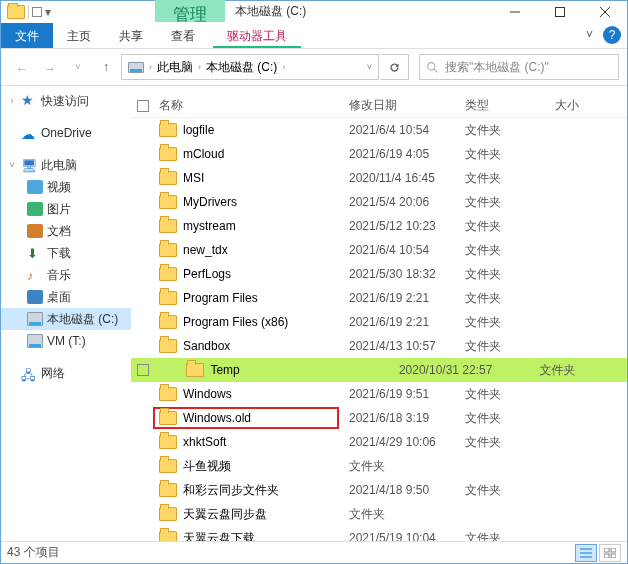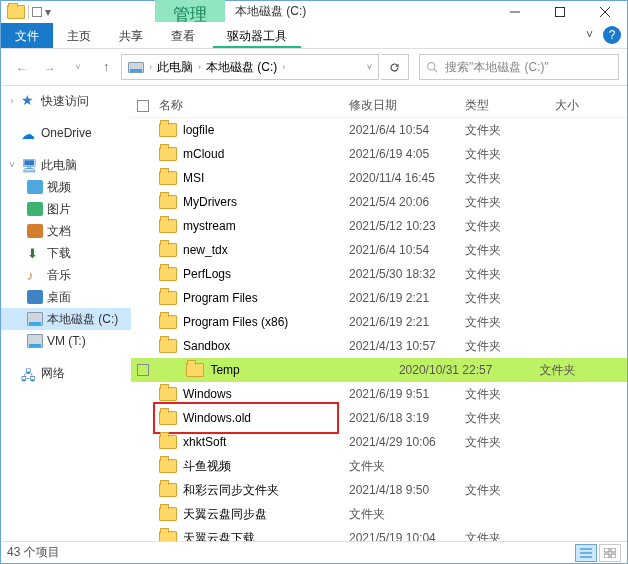--- a/index.html
+++ b/index.html
@@ -11,21 +11,21 @@
   .qat .divider{ width:1px; height:14px; background:#ccc;}
   .qat .check { width:10px; height:10px; border:1px solid #888;}
   .win-controls { margin-left:auto; display:flex;}
   .win-controls div { width:45px; height:22px; display:flex; align-items:center; justify-content:center; color:#333;}
   .context-tab-strip { position:absolute; top:0; left:155px; display:flex;}
   .context-tab-strip .ctx-label { background:#8fe6c0; color:#168359; height:22px; padding:3px 18px; font-size:17px;}
   .context-tab-strip .title-label { padding:3px 10px; color:#333; }
   .ribbon { height:26px; display:flex; align-items:stretch; border-bottom:1px solid #e0e0e0; }
   .ribbon .file-tab { background:#1979ca; color:#fff; padding:5px 14px;}
   .ribbon .tab { padding:5px 14px; color:#333;}
-  .ribbon .ctx-tab { padding:5px 14px; color:#000000; border-bottom:2px solid #1dbf7f; margin-left:4px;}
+  .ribbon .ctx-tab { padding:5px 14px; color:#be185d; border-bottom:2px solid #1dbf7f; margin-left:4px;}
   .ribbon .spacer { flex:1;}
   .ribbon .expand { padding:5px 10px; color:#555;}
   .ribbon .help { width:18px; height:18px; margin:3px 6px 0 0; border-radius:50%; background:#1979ca; color:#fff; text-align:center; line-height:18px;}
   .addressbar { height:36px; display:flex; align-items:center; padding:4px 8px; gap:2px;}
   .nav-btn { width:26px; height:26px; display:flex; align-items:center; justify-content:center; color:#999; border-radius:2px;}
   .nav-btn.enabled { color:#555;}
   .address-box { flex:1; border:1px solid #ccc; height:26px; display:flex; align-items:center; padding:0 6px; gap:5px;}
   .address-box .crumb-sep { color:#888; font-size:9px;}
   .address-box .drive-icon{ width:16px; height:11px; background:#cfd6de; border:1px solid #8a99a8; border-radius:1px; position:relative;}
   .address-box .drive-icon::after{content:""; position:absolute; bottom:0; left:1px; right:1px; height:3px; background:#3da7e6;}
@@ -63,21 +63,21 @@
   .row { display:flex; height:24px; align-items:center; padding-left:6px;}
   .row.selected{ background:#bef264;gap:28px;}
   .row .cell-check{ width:22px;}
   .row .cell-check div{ width:12px; height:12px; border:1px solid #888; visibility:hidden;}
   .row.selected .cell-check div{ visibility:visible;}
   .row .cell-name{ width:190px; display:flex; align-items:center; gap:6px;}
   .row .folder-icon{ width:18px; height:14px; background:#ffd868; border:1px solid #d9a42e; border-radius:1px; position:relative; flex-shrink:0;}
   .row .folder-icon::before{content:""; position:absolute; top:-4px; left:0; width:7px; height:4px; background:#ffd868; border:1px solid #d9a42e; border-bottom:none; border-radius:1px 1px 0 0;}
   .row .cell-date{ width:116px; color:#555;}
   .row .cell-type{ width:90px; color:#555;}
-  .row.highlighted-red .cell-name-box { border:2px solid #d22; padding:14px 4px; margin-left:-6px; display:flex; align-items:center; gap:6px; height:22px; width:186px;}
+  .row.highlighted-red .cell-name-box { border:2px solid #d22; padding:4px 4px; margin-left:-6px; display:flex; align-items:center; gap:6px; height:22px; width:186px;}
   .statusbar{ height:22px; border-top:1px solid #e0e0e0; display:flex; align-items:center; padding:0 6px; color:#555;}
   .statusbar .viewbtn{ width:22px; height:18px; border:1px solid #ccc; margin-left:2px; display:flex; align-items:center; justify-content:center; color:#555;}
   .statusbar .viewbtn.active{ background:#cce8ff; border-color:#6aa5da;}
   svg{display:block;}
 </style>
 </head>
 <body>
 
 <div class="titlebar">
   <div class="qat">

